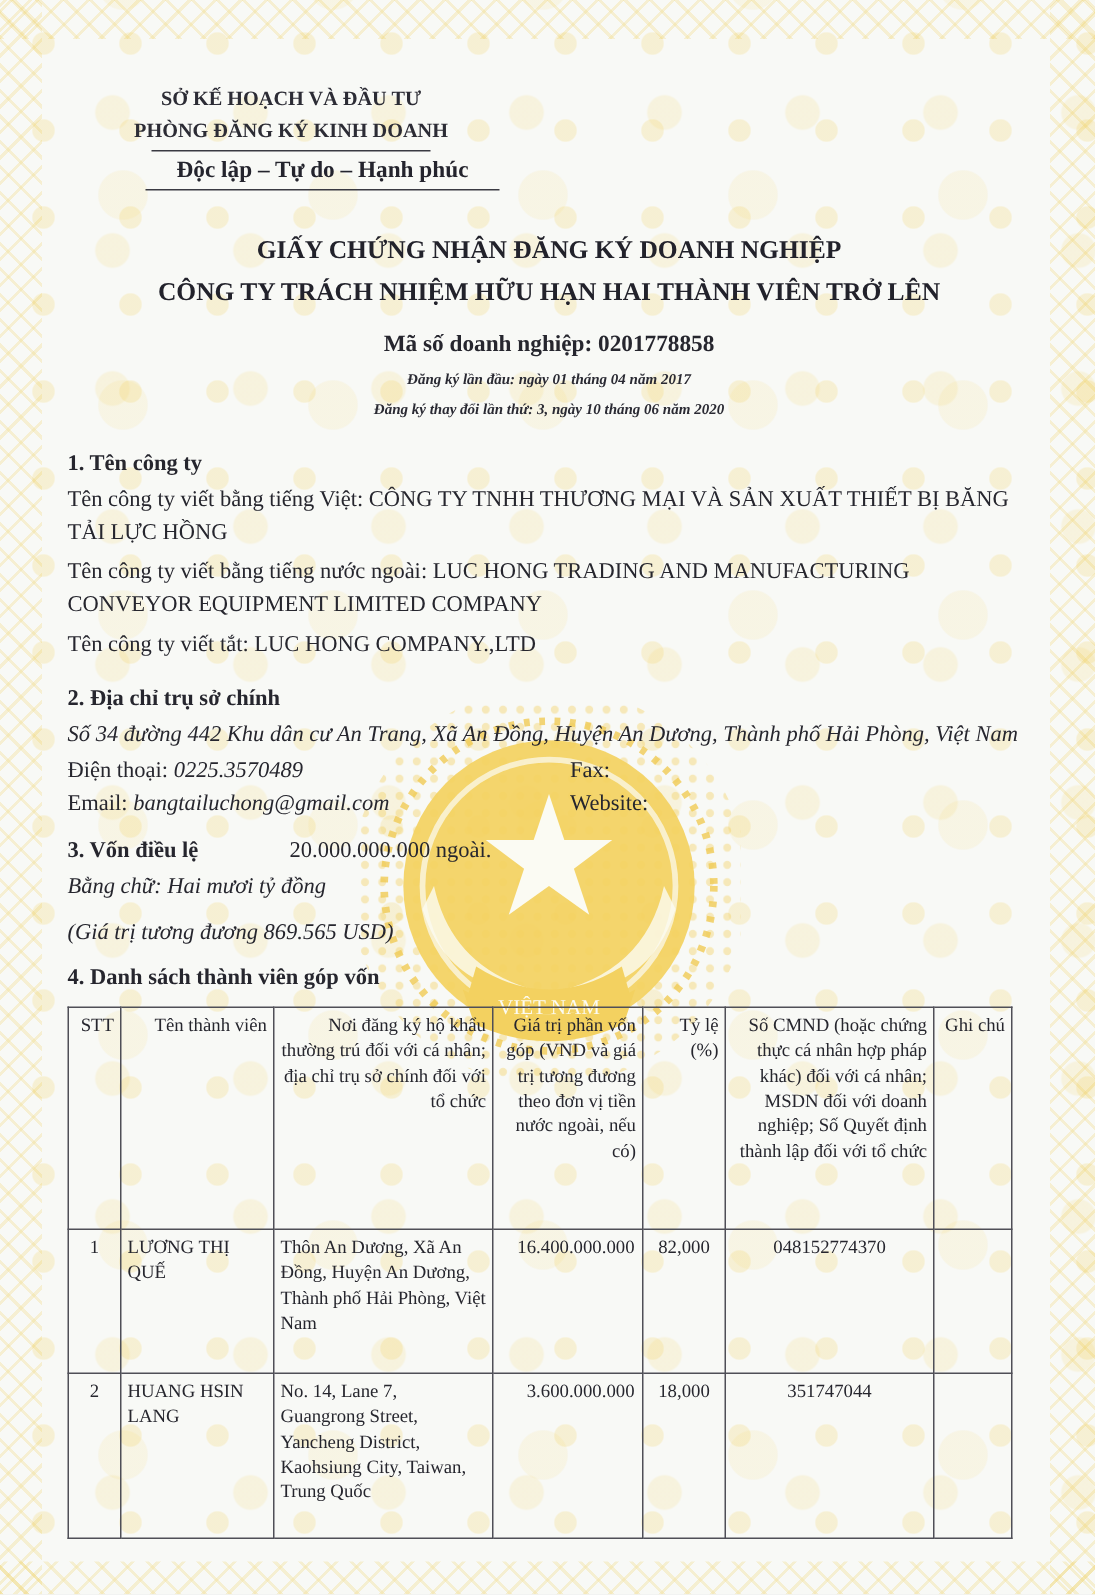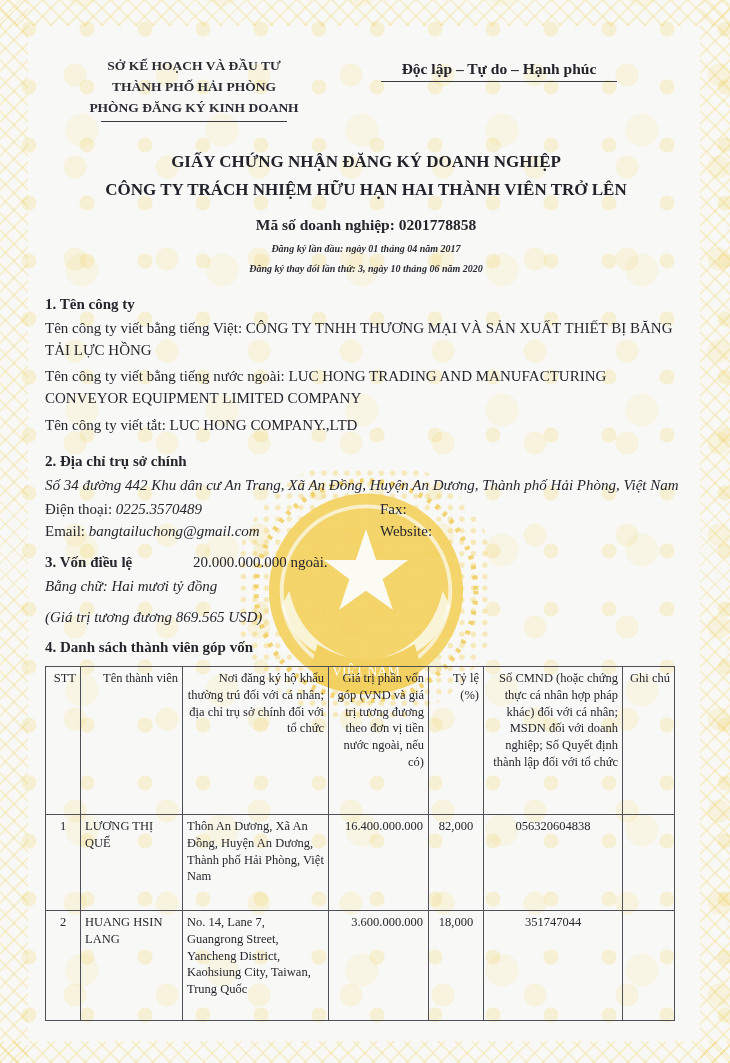--- a/index.html
+++ b/index.html
@@ -22,21 +22,21 @@
       repeating-linear-gradient(-45deg, rgba(238,198,60,.35) 0 2px, transparent 2px 12px);}
   .edge.top{left:0;top:0;right:0;height:26px;}
   .edge.bottom{left:0;bottom:0;right:0;height:22px;}
   .edge.left{left:0;top:0;bottom:0;width:28px;}
   .edge.right{right:0;top:0;bottom:0;width:30px;}
 
   .watermark{position:absolute;left:238px;top:468px;z-index:0;pointer-events:none;}
 
   .content{position:absolute;left:45px;top:56px;width:642px;z-index:1;}
 
-  .hdr{display:flex;align-items:flex-start;}
+  .hdr{display:flex;justify-content:space-between;align-items:flex-start;flex-direction:column;}
   .hdr-left{width:270px;text-align:center;font-weight:bold;font-size:13.5px;line-height:1.55;margin-left:14px;color:#2c2c35;}
   .hdr-left .ul{width:186px;border-bottom:1.5px solid #3a3a42;margin:2px auto 0;}
   .hdr-right{width:340px;text-align:center;color:#24242d;}
   .hdr-right .l1{font-weight:bold;font-size:13.5px;}
   .hdr-right .l2{font-weight:bold;font-size:15.5px;margin-top:4px;}
   .hdr-right .ul{width:236px;border-bottom:1.5px solid #3a3a42;margin:3px auto 0;}
 
   .title{ text-align:center;margin-top:26px;font-weight:bold;font-size:17px;line-height:1.65;color:#22222b;}
   .mst{text-align:center;font-weight:bold;font-size:15.5px;margin-top:12px;}
   .regdate{text-align:center;font-style:italic;font-weight:600;font-size:10px;margin-top:9px;color:#2a2a33;}
@@ -87,21 +87,20 @@
     <path d="M62,138 q38,24 76,0 l4,14 q-42,22 -84,0 z" fill="#f3d160"></path>
     <path d="M55,150 q45,26 90,0 l-6,18 q-39,18 -78,0 z" fill="#f3d160"></path>
     <text x="100" y="163" text-anchor="middle" font-size="11" font-family="Liberation Serif, serif" fill="#fbfbf3">VIỆT NAM</text>
   </svg>
 
   <div class="content">
 
     <div class="hdr">
       <div class="hdr-left">
         <div>SỞ KẾ HOẠCH VÀ ĐẦU TƯ</div>
-        <div>THÀNH PHỐ HẢI PHÒNG</div>
         <div>PHÒNG ĐĂNG KÝ KINH DOANH</div>
         <div class="ul"></div>
       </div>
       <div class="hdr-right">
         <div class="l2">Độc lập – Tự do – Hạnh phúc</div>
         <div class="ul"></div>
       </div>
     </div>
 
     <div class="title">
@@ -159,21 +158,21 @@
           <th>Ghi chú</th>
         </tr>
       </thead>
       <tbody>
         <tr class="r0">
           <td class="c0">1</td>
           <td class="c1">LƯƠNG THỊ QUẾ</td>
           <td class="c2">Thôn An Dương, Xã An Đồng, Huyện An Dương, Thành phố Hải Phòng, Việt Nam</td>
           <td class="c3">16.400.000.000</td>
           <td class="c4">82,000</td>
-          <td class="c5">056320604838</td>
+          <td class="c5">048152774370</td>
           <td class="c6"></td>
         </tr>
         <tr class="r1">
           <td class="c0">2</td>
           <td class="c1">HUANG HSIN LANG</td>
           <td class="c2">No. 14, Lane 7, Guangrong Street, Yancheng District, Kaohsiung City, Taiwan, Trung Quốc</td>
           <td class="c3">3.600.000.000</td>
           <td class="c4">18,000</td>
           <td class="c5">351747044</td>
           <td class="c6"></td>

